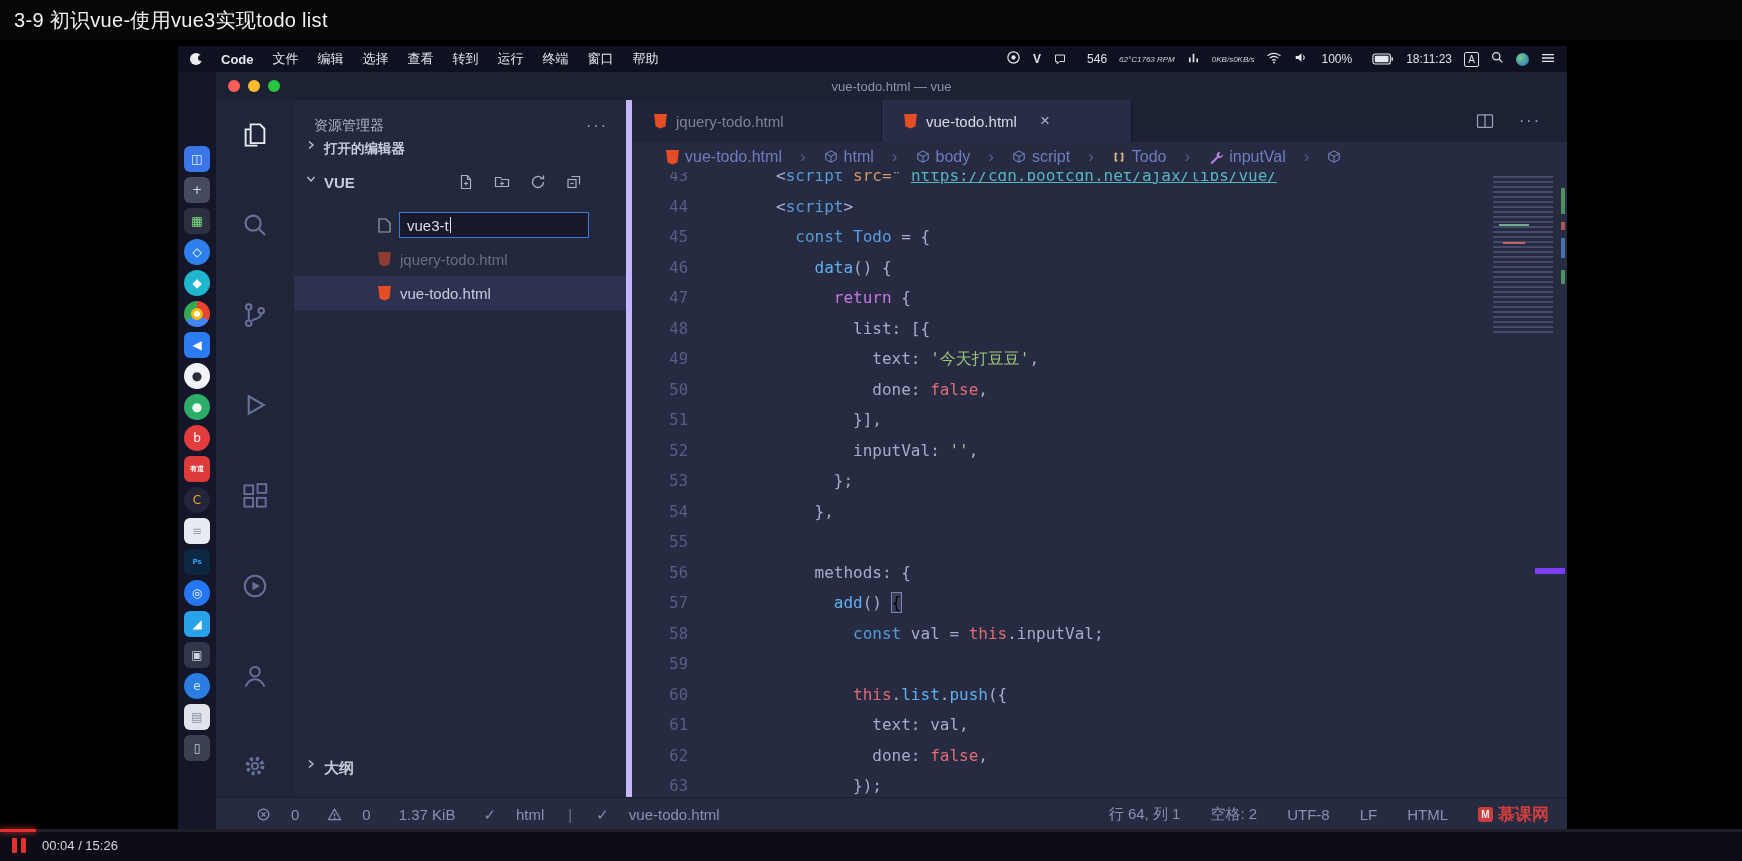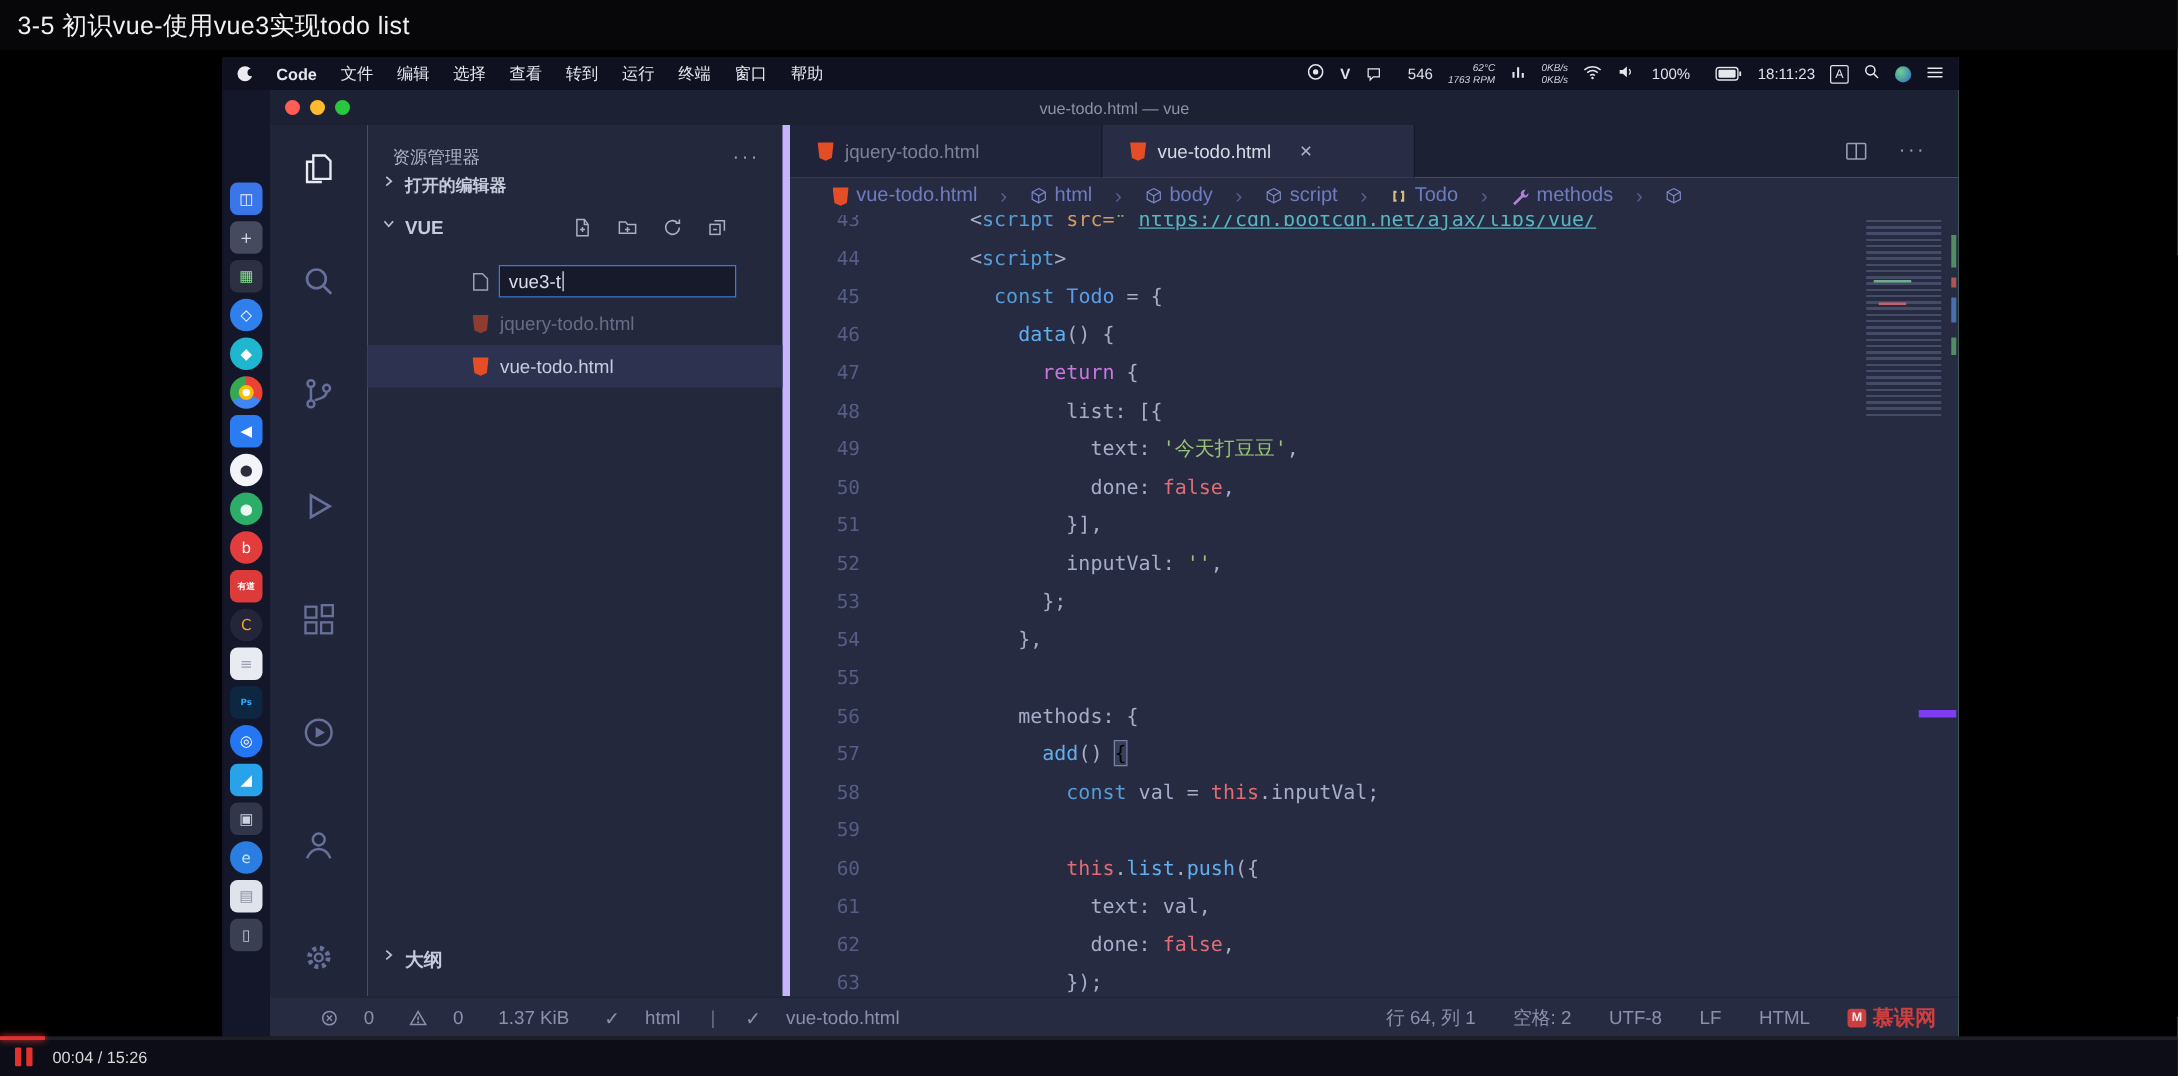--- a/index.html
+++ b/index.html
@@ -16,21 +16,21 @@
   .pb-right{margin-left:auto;display:flex;align-items:center;gap:14px;padding-right:16px}
   .pb-chip{color:#f0f0f2;font-size:13px;background:rgba(255,255,255,.13);padding:3px 10px;border-radius:3px;cursor:pointer}
   .pb-ic{display:flex;align-items:center}
   
   .screen{position:absolute;left:178px;top:46px;width:1389px;height:785px;background:#23263a;overflow:hidden}
   .menubar{height:26px;background:#0f1120;display:flex;align-items:center;padding:0 12px;gap:19px;color:#e6e7ee;font-size:13px}
   .mb-app{font-weight:700}
   .apple{position:relative;width:12px;height:12px;border-radius:50%;background:#ececf0;display:inline-block}
   .apple::before{content:"";position:absolute;right:-2px;top:2px;width:6px;height:6px;border-radius:50%;background:#0f1120}
   .mb-right{margin-left:auto;display:flex;align-items:center;gap:12px;color:#dfe1ea;font-size:12px}
-  .mb-stack{display:flex;flex-direction:column;align-items:flex-end;line-height:9px;font-size:8px;color:#cfd2de}
+  .mb-stack{display:flex;flex-direction:row;align-items:flex-end;line-height:9px;font-size:8px;color:#cfd2de}
   .mb-box-a{width:15px;height:15px;border:1px solid #dfe1ea;border-radius:2px;font-size:10px;display:flex;align-items:center;justify-content:center}
   .mb-globe{width:13px;height:13px;border-radius:50%;background:radial-gradient(circle at 35% 35%,#6fd08c,#2a66c8)}
   .desktop{position:relative;display:flex;height:759px}
   
   .dock{width:38px;background:#14162a;display:flex;flex-direction:column;align-items:center;gap:5px;padding-top:74px}
   .dock-icon{width:26px;height:26px;display:flex;align-items:center;justify-content:center;font-size:12px;cursor:pointer;font-family:"DejaVu Sans",sans-serif}
   .dock-icon.sq{border-radius:6px}
   .dock-icon.circle{border-radius:50%}
   .dock-icon.small{font-size:7px;font-weight:700;letter-spacing:0}
   .dock-icon.chrome{background:conic-gradient(#ea4335 0 33%,#4285f4 33% 66%,#34a853 66% 100%);position:relative}
@@ -93,21 +93,21 @@
   .st-left{display:flex;align-items:center;gap:28px}
   .st-right{margin-left:auto;display:flex;align-items:center;gap:30px}
   .check{color:#8b91ad;font-size:15px}
   .wm{display:flex;align-items:center;gap:5px;color:#e0413f;font-weight:700;font-size:17px;opacity:.9}
   .wm-logo{width:15px;height:15px;background:#e0413f;border-radius:3px;color:#fff;font-size:10px;display:flex;align-items:center;justify-content:center;font-weight:700}
 </style>
 </head>
 <body>
 
 <div class="video-titlebar">
-  <span class="vt">3-5 初识vue-使用vue3实现todo list</span>
+  <span class="vt">3-9 初识vue-使用vue3实现todo list</span>
 </div>
 
 <div class="screen">
 
   <div class="menubar">
     <span class="apple"></span>
     <span class="mb-app">Code</span>
     <span>文件</span>
     <span>编辑</span>
     <span>选择</span>
@@ -409,21 +409,21 @@
               <svg width="14" height="14" viewBox="0 0 16 16">
                   <path d="M3 3h3v2H5v6h1v2H3zM13 3h-3v2h1v6h-1v2h3z" fill="#d7ba7d"></path>
                 </svg>
               <span>Todo</span>
             </span>
             <span class="bc-sep">›</span>
             <span class="bc-item">
               <svg width="15" height="15" viewBox="0 0 18 18">
                   <path d="M14.8 2.2a3.8 3.8 0 0 0-4.1 5.3L3 15.2 4.8 17l7.7-7.7a3.8 3.8 0 0 0 5.3-4.1l-2.6 2.6-2.2-2.2z" fill="#b180d7"></path>
                 </svg>
-              <span>methods</span>
+              <span>inputVal</span>
             </span>
             <span class="bc-sep">›</span>
             <svg width="14" height="14" viewBox="0 0 16 16">
                 <g fill="none" stroke="#7d89cc" stroke-width="1.1">
                   <path d="M8 1l6 3.2v6.6L8 14 2 10.8V4.2z"></path>
                   <path d="M2 4.2L8 7.5l6-3.3M8 7.5V14"></path>
                 </g>
               </svg>
           </div>
 

